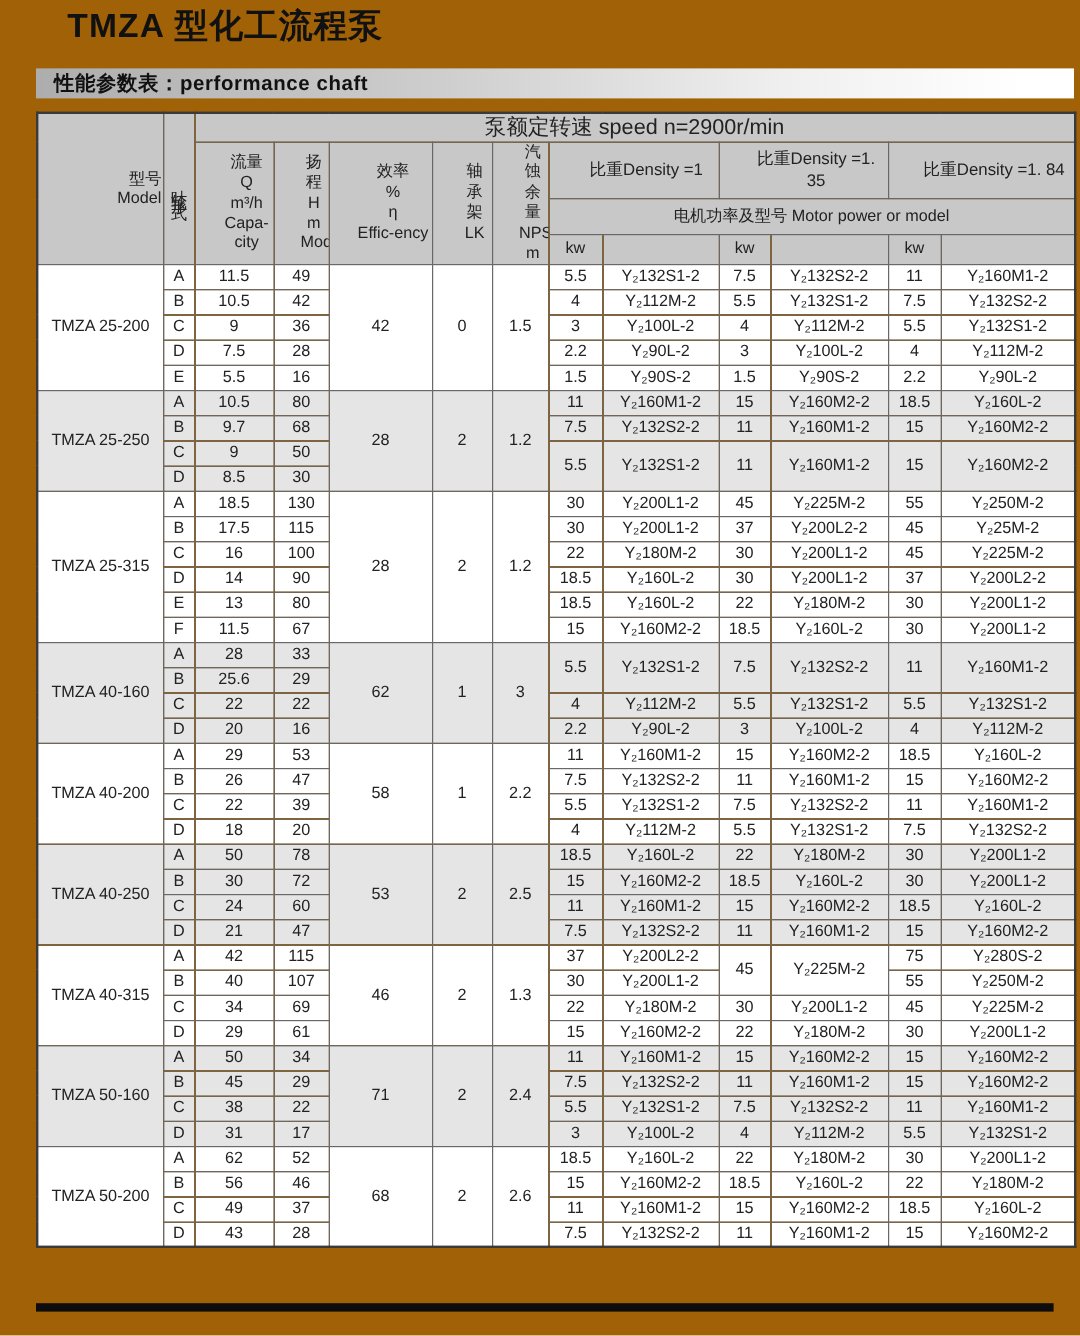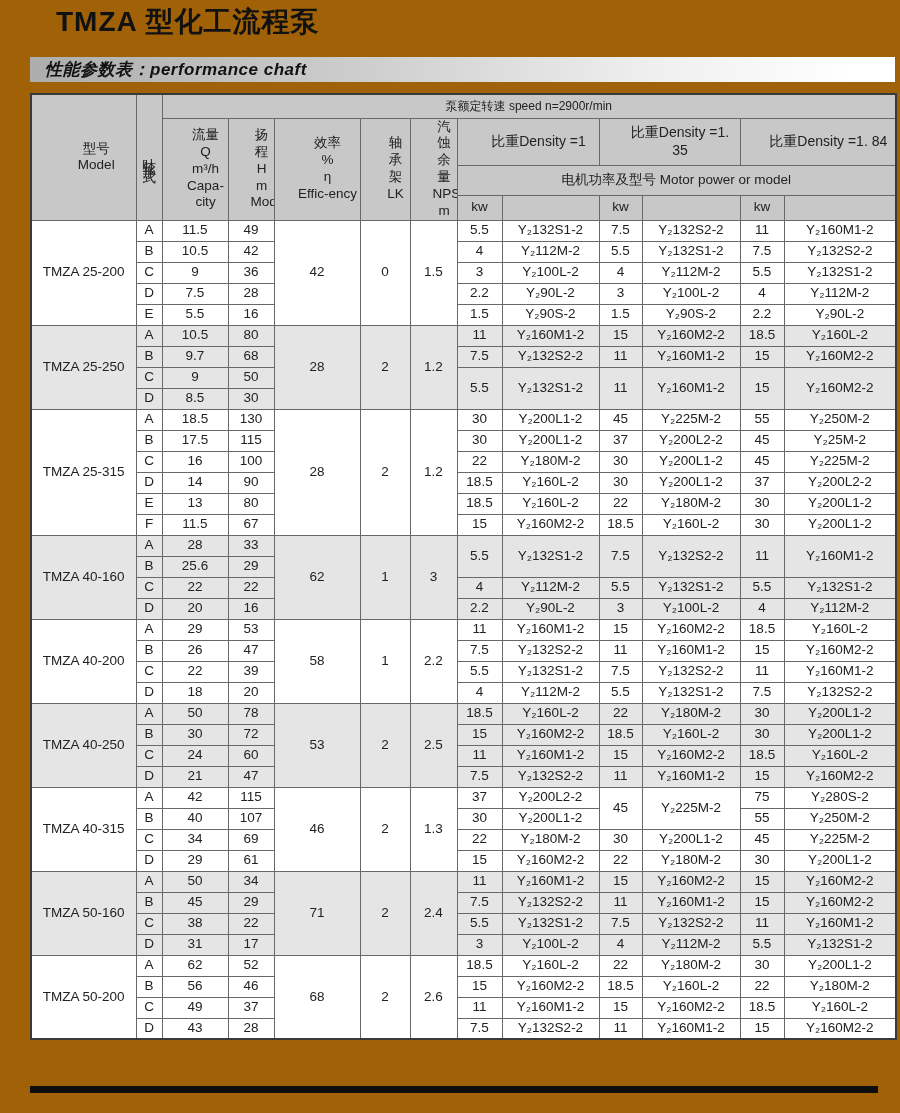--- a/index.html
+++ b/index.html
@@ -16,21 +16,21 @@
     font-size: 28px; font-weight: bold; letter-spacing: 1px; color: #111;
   }
   .subtitle {
     position: absolute; left: 58px; top: 37px;
     font-size: 15px; color: #1e1e1e;
   }
   .section-bar {
     position: absolute; left: 30px; top: 57px; width: 865px; height: 25px;
     background: linear-gradient(to right, #adadad 0%, #cfcfcf 40%, #efefef 72%, #ffffff 95%);
     font-size: 17px; font-weight: bold; line-height: 25px; padding-left: 15px;
-    color: #111; letter-spacing: 0.5px; font-style: italic;
+    color: #111; letter-spacing: 0.5px;
   }
 
   table.perf {
     position: absolute; left: 30px; top: 93px; width: 865px;
     border-collapse: collapse; table-layout: fixed;
     font-size: 13.5px; color: #222;
     border: 2px solid #3a3a3a;
   }
   .perf th, .perf td {
     border: 1px solid #686868;
@@ -38,28 +38,28 @@
     padding: 0 1px; overflow: hidden;
   }
   .perf thead th {
     background: #c8c8c8; font-weight: normal;
     white-space: pre-line; line-height: 1.25;
   }
   tr.h1 th { height: 24px; }
   tr.h2 th { height: 46px; padding-left: 22px; }
   tr.h3 th { height: 28px; }
   tr.h4 th { height: 24px; }
-  th.model-h { text-align: center; padding-left: 26px; line-height: 1.4; }
+  th.model-h { text-align: right; padding-left: 26px; line-height: 1.4; }
   th.vert-h span {
     display: inline-block;
     writing-mode: vertical-lr; text-orientation: upright;
     letter-spacing: 4px; line-height: 1;
   }
   th.density-h { font-size: 14px; }
-  th.speed-h { font-size: 12px; }
+  th.speed-h { font-size: 18px; }
 
   .perf tbody td { height: 21px; background: #ffffff; line-height: 1.1; }
   .perf tbody tr.shaded td { background: #e5e5e5; }
   td.model-cell { font-size: 13.5px; }
 
   .footer-rule {
     position: absolute; left: 30px; top: 1086px;
     width: 848px; height: 7px; background: #0d0d0d;
   }
 </style>

